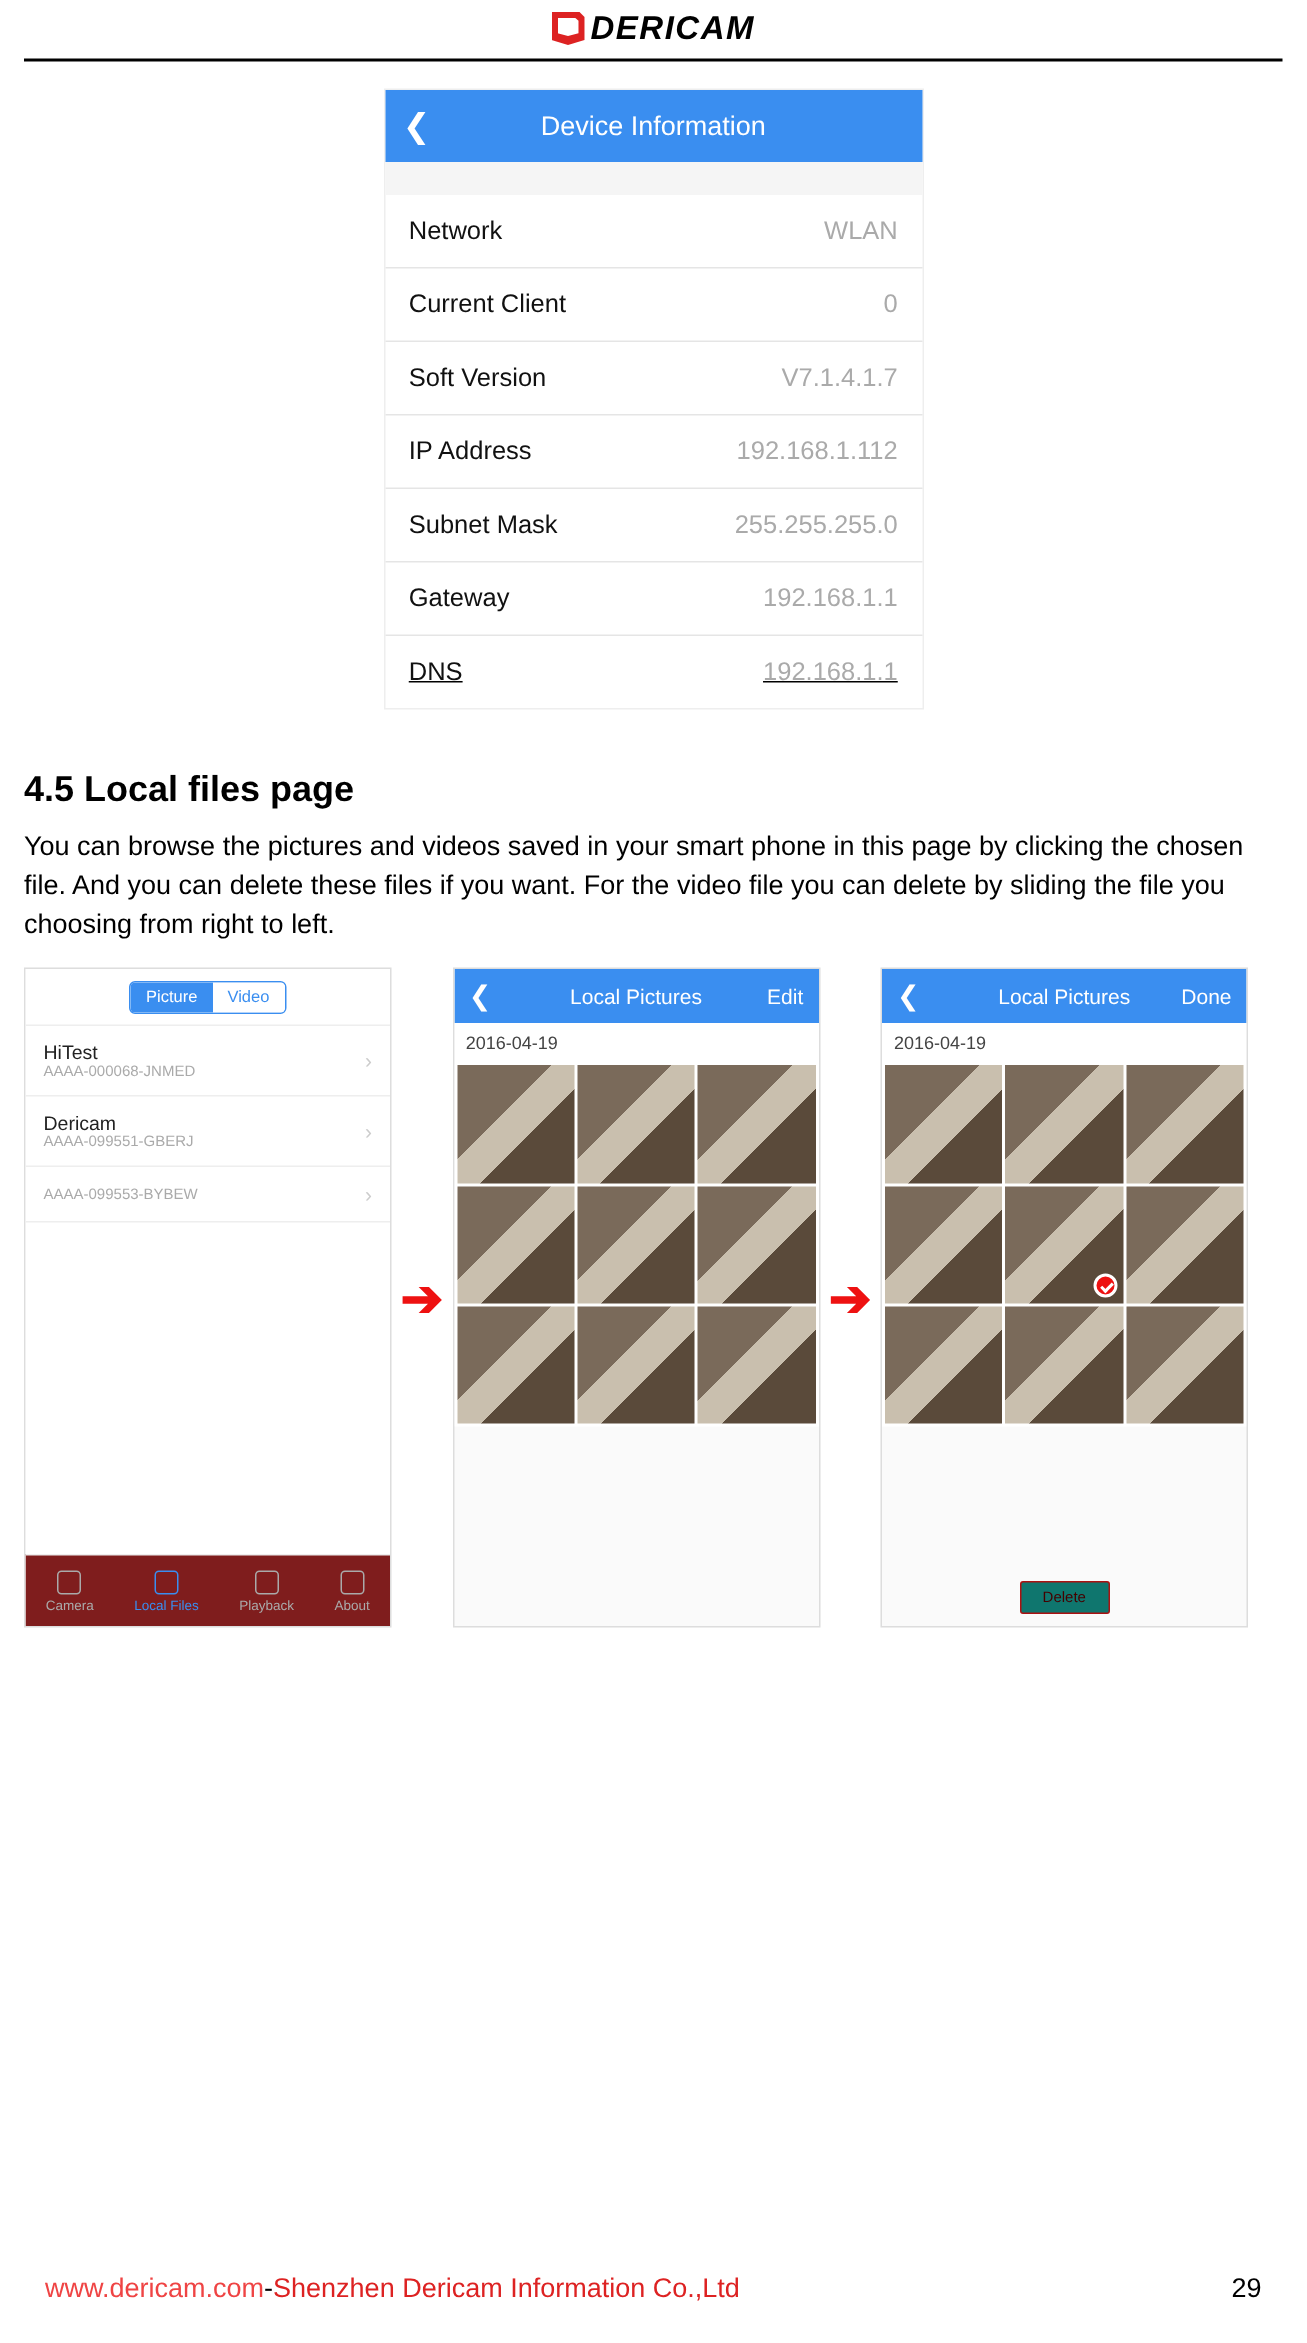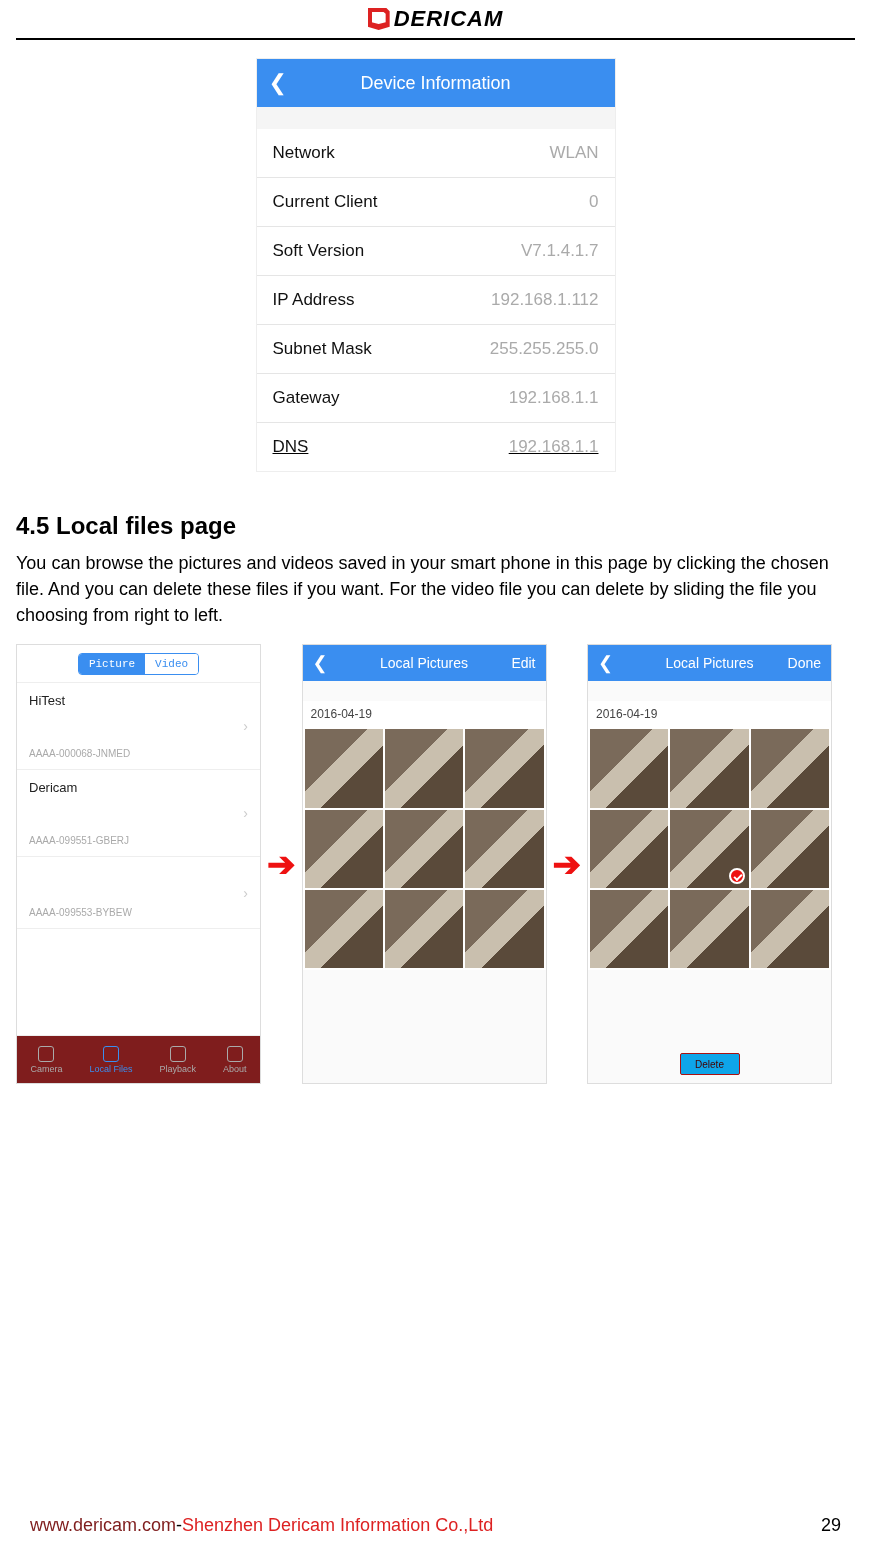--- a/index.html
+++ b/index.html
@@ -62,67 +62,67 @@
     width: 245px; height: 440px;
     border:1px solid #ddd; background:#fafafa; font-size:12px; color:#444;
     display:flex; flex-direction:column; overflow:hidden;
   }
   .arrow { color:#e11; font-size:34px; font-weight:900; }
   .p-top {
     height:38px; background:#fff; border-bottom:1px solid #eee;
     display:flex; align-items:center; justify-content:center; gap:0;
   }
   .seg { display:flex; border:1px solid #3a8ef0; border-radius:4px; overflow:hidden; font-size:11px;}
-  .seg span{ padding:4px 10px; background:#fff; color:#3a8ef0;font-family:Liberation Mono, monospace;}
+  .seg span{ padding:4px 10px; background:#fff; color:#3a8ef0;}
   .seg span.active{ background:#3a8ef0; color:#fff;}
   .p-list { flex:1; background:#fff; }
   .p-item {
     padding:10px 12px; border-bottom:1px solid #eee;
     display:flex; justify-content:space-between; align-items:center;
   }
-  .p-item-main{display:flex;flex-direction:column;gap:40px;}
+  .p-item-main{display:flex;flex-direction:column;}
   .p-item-title{font-size:13px;color:#222;}
   .p-item-sub{font-size:10px;color:#aaa;}
   .p-chevron{color:#ccc;font-size:14px;}
   .p-tabbar{
     height:48px; border-top:1px solid #eee; background:#7f1d1d;
     display:flex; justify-content:space-around; align-items:center;
   }
   .p-tab{display:flex;flex-direction:column;align-items:center;font-size:9px;color:#aaa;gap:2px;}
   .p-tab.active{color:#3a8ef0;}
   .p-tab-ico{width:16px;height:16px;border:1.5px solid currentColor;border-radius:3px;}
   .p-nav{
     height:36px;background:#3a8ef0;color:#fff;
     display:flex;align-items:center;justify-content:space-between;padding:0 10px;font-size:14px;
   }
   .p-nav-back{font-size:18px;}
   .p-nav-title{position:absolute;left:0;right:0;text-align:center;pointer-events:none;}
   .p-nav-wrap{position:relative;height:36px;background:#3a8ef0;}
-  .p-date{padding:6px 8px;color:#444;font-size:12px;background:#fff;margin-top:20px;}
+  .p-date{padding:6px 8px;color:#444;font-size:12px;background:#fff;}
   .grid3{display:grid;grid-template-columns:repeat(3,1fr);gap:2px;padding:2px;background:#fff;}
   .thumb{
     aspect-ratio:1/1;
     background:
       linear-gradient(135deg,#7a6a5a 0 40%,#c9bfae 40% 60%,#5a4a3a 60% 100%);
     position:relative;
   }
   .thumb .chk{
     position:absolute;right:4px;bottom:4px;width:16px;height:16px;border-radius:50%;
     background:#e11;border:2px solid #fff;
   }
   .thumb .chk::after{content:"";position:absolute;left:3px;top:4px;width:6px;height:3px;border-left:2px solid #fff;border-bottom:2px solid #fff;transform:rotate(-45deg);}
   .p-del{
-    margin:auto auto 8px; width:60px;height:22px;background:#0ea5e9;border:1px solid #a11;
+    margin:auto auto 8px; width:60px;height:22px;background:#0f766e;border:1px solid #a11;
     font-size:10px;color:#400;display:flex;align-items:center;justify-content:center;border-radius:2px;
   }
   .footer {
     position:absolute; bottom:26px; left:30px; right:30px;
     display:flex; justify-content:space-between; font-size:18px;
   }
-  .footer .url{color:#7f1d1d;}
+  .footer .url{color:#ef4444;}
   .footer .co{color:#d22;}
   .footer .dash{color:#000;}
   .footer .pg{color:#000;margin-left:20px;}
 </style>
 </head>
 <body>
 
 <div class="page">
 
   <div class="header-logo">

